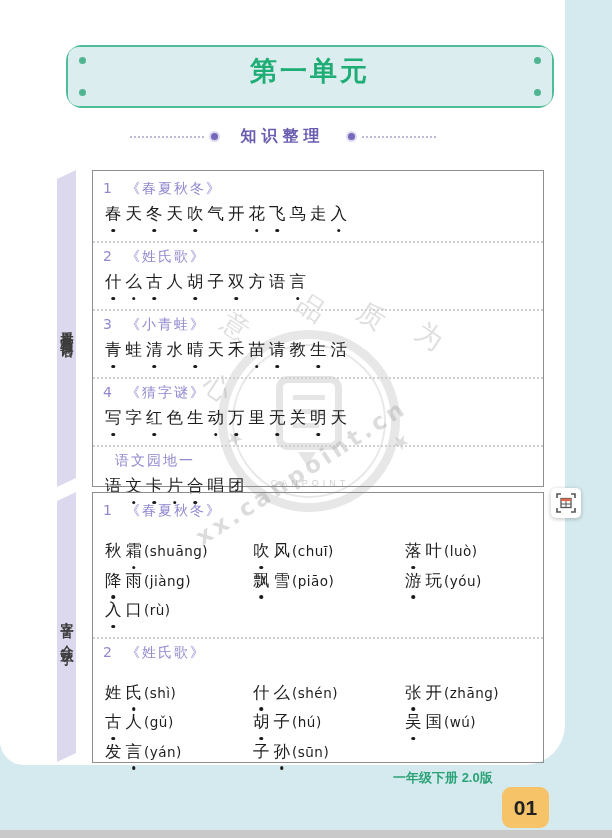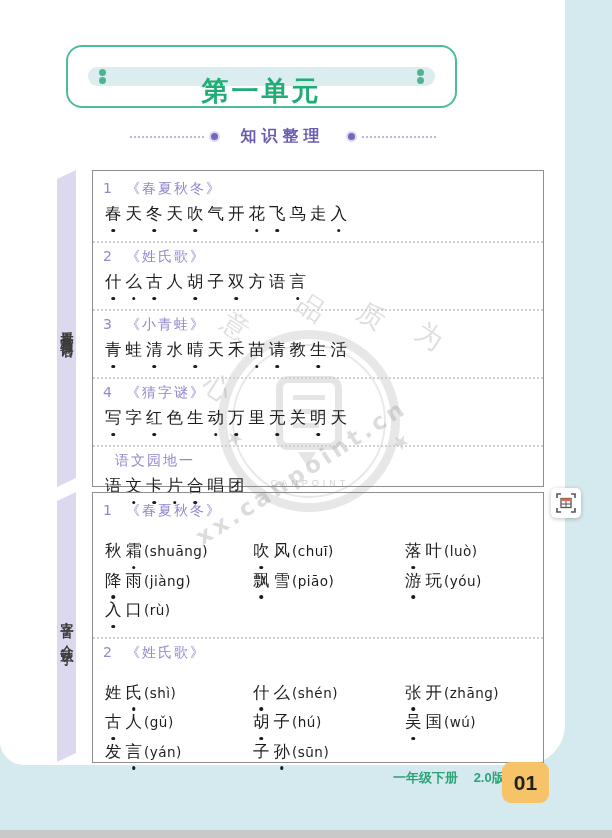--- a/index.html
+++ b/index.html
@@ -6,21 +6,21 @@
     --accent-green:#23ad78; --border-green:#4ebc97; --purple:#6a5bb0;
     --lesson-purple:#9189cf; --ribbon:#dcd9ee; --badge:#f7c368; --bgblue:#d5eaee;
   }
   *{margin:0;padding:0;box-sizing:border-box;}
   html,body{width:612px;height:838px;overflow:hidden;}
   body{background:var(--bgblue);position:relative;font-family:"Liberation Sans","DejaVu Sans",sans-serif;}
   .paper{position:absolute;left:0;top:0;width:565px;height:765px;background:#fff;border-radius:0 0 40px 24px;}
   .bottom-strip{position:absolute;left:0;bottom:0;width:612px;height:8px;background:#c9c9c9;}
 
   
-  .unit-box{position:absolute;left:66px;top:45px;width:391px;height:63px;border:2px solid var(--border-green);border-radius:16px;padding:20px;background:#fff;z-index:2;}
+  .unit-box{position:absolute;left:66px;top:45px;width:488px;height:63px;border:2px solid var(--border-green);border-radius:16px;padding:0;background:#fff;z-index:2;}
   .unit-inner{position:relative;width:100%;height:100%;background:#dbedee;border-radius:10px;}
   .cdot{position:absolute;width:7px;height:7px;border-radius:50%;background:#4fb591;}
   .cdot.tl{left:11px;top:10px;} .cdot.tr{right:11px;top:10px;}
   .cdot.bl{left:11px;bottom:10px;} .cdot.br{right:11px;bottom:10px;}
   .unit-title{width:100%;text-align:center;line-height:49px;font-size:27px;font-weight:bold;color:#1fad76;letter-spacing:3px;}
 
   
   .kx{position:absolute;left:0;top:126px;width:565px;display:flex;align-items:center;justify-content:center;z-index:2;}
   .dotline{width:74px;border-top:2px dotted #bdb7d8;}
   .kx-dot{width:7px;height:7px;border-radius:50%;background:#7668bb;margin:0 7px;box-shadow:0 0 0 2px rgba(118,104,187,.25);}
@@ -46,22 +46,22 @@
   .word{white-space:nowrap;font-family:"Liberation Serif","DejaVu Serif",serif;font-size:16.5px;color:#1c1c1c;}
   .ch{position:relative;display:inline-block;margin:0 2px;}
   .ch.d::after{content:"";position:absolute;left:50%;bottom:-6px;width:3.5px;height:3.5px;border-radius:50%;background:#1c1c1c;transform:translateX(-50%);}
 
   .pin-grid{display:grid;grid-template-columns:148px 152px 1fr;margin-top:18px;}
   .pin-item{height:29.5px;line-height:24px;white-space:nowrap;}
   .py{font-family:"DejaVu Sans",sans-serif;font-size:13.5px;color:#1c1c1c;letter-spacing:0.5px;}
 
   
   .footer-text{position:absolute;left:393px;top:769px;font-size:13px;font-weight:bold;color:#2ba377;z-index:3;}
-  .footer-text .ver{margin-left:12px;}
-  .badge{position:absolute;left:502px;top:762px;width:47px;height:41px;background:var(--badge);border-radius:9px;text-align:center;line-height:41px;font-weight:bold;font-size:21px;color:#222;z-index:3;}
+  .footer-text .ver{margin-left:0;}
+  .badge{position:absolute;left:502px;top:787px;width:47px;height:41px;background:var(--badge);border-radius:9px;text-align:center;line-height:41px;font-weight:bold;font-size:21px;color:#222;z-index:3;}
 
   
   .scan-icon{position:absolute;left:551px;top:488px;width:30px;height:30px;background:#fff;border-radius:5px;box-shadow:0 1px 4px rgba(0,0,0,.25);display:flex;align-items:center;justify-content:center;z-index:4;}
 
   
   .wm{position:absolute;left:160px;top:268px;width:330px;height:350px;z-index:1;pointer-events:none;}
   .wm-ring{position:absolute;left:58px;top:62px;width:182px;height:182px;border:9px solid rgba(170,170,170,.28);border-radius:50%;}
   .wm-ring::after{content:"";position:absolute;inset:5px;border:2px solid rgba(170,170,170,.28);border-radius:50%;}
   .wm-logo{position:absolute;left:116px;top:108px;width:66px;height:74px;border:7px solid rgba(170,170,170,.30);border-radius:12px;}
   .wm-logo i{position:absolute;left:10px;right:10px;height:5px;background:rgba(170,170,170,.30);}

